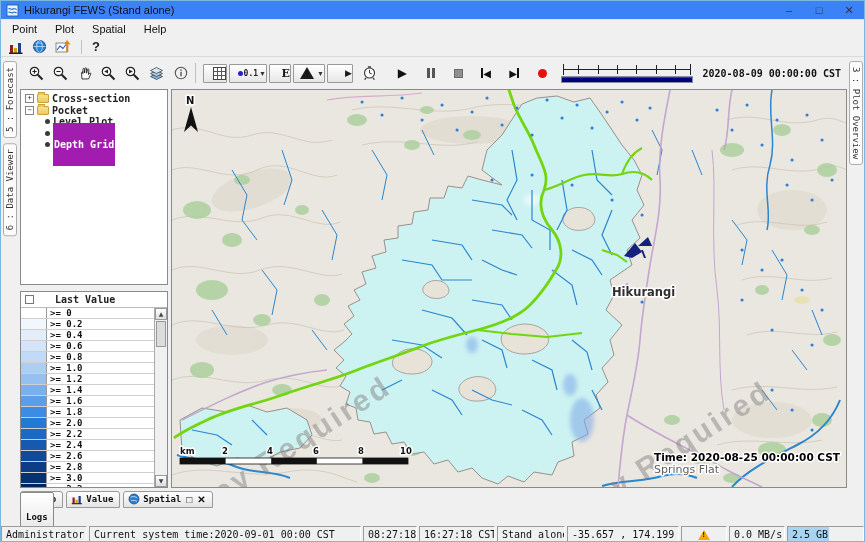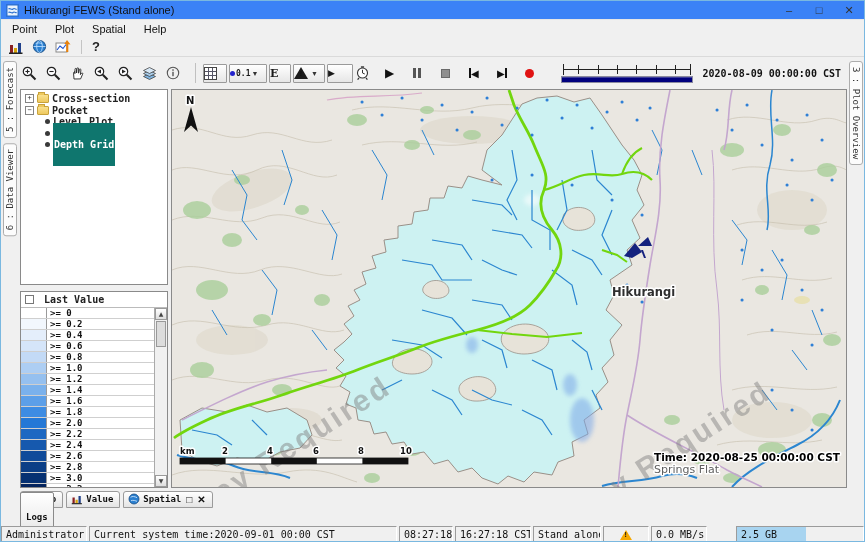--- a/index.html
+++ b/index.html
@@ -26,21 +26,21 @@
   .mainrow{display:flex;height:468px}
   .strip{width:18px;background:#f0f0f0;display:flex;flex-direction:column;align-items:center;padding-top:4px;gap:5px}
   .vtab{background:#fcfcfc;border:1px solid #adadad;border-radius:3px;font:9px "DejaVu Sans Mono",monospace;
         color:#333;padding:5px 1px;letter-spacing:0}
   .vtab.up{writing-mode:vertical-rl;transform:rotate(180deg)}
   .vtab.down{writing-mode:vertical-rl}
   .center{width:829px;display:flex;flex-direction:column}
 
   
   .toolbar2{height:32px;display:flex;align-items:center;gap:2px;padding:0 4px}
-  .tbtn{height:19px;min-width:22px;display:flex;align-items:center;justify-content:flex-start;color:#1a1a1a}
+  .tbtn{height:19px;min-width:22px;display:flex;align-items:center;justify-content:flex-end;color:#1a1a1a}
   .tbox{border:1px solid #9a9a9a;background:linear-gradient(#ffffff,#e6e6e6);border-radius:1px}
   .sep2{width:1px;height:20px;background:#c0c0c0;margin:0 5px}
   .dd-caret{font-size:7px;color:#333;margin-left:1px}
   .dd-dot{width:5px;height:5px;border-radius:50%;background:#2222cc;margin-right:1px}
   .dd-val{font:bold 8px "DejaVu Sans Mono",monospace}
   .e-btn{font:bold 11px "DejaVu Serif",serif}
   .warn-tri{position:relative;width:0;height:0;border-left:7px solid transparent;border-right:7px solid transparent;border-bottom:12px solid #1a1a1a}
   .warn-tri::before{content:"";position:absolute;left:-5.5px;top:1.5px;border-left:5.5px solid transparent;border-right:5.5px solid transparent;border-bottom:9.5px solid #ffd built}
   .warn-tri::before{border-bottom-color:#ffcf00}
   .warn-tri::after{content:"!";position:absolute;left:-1.5px;top:2px;font:bold 8px "Liberation Sans",sans-serif;color:#111}
@@ -69,24 +69,24 @@
   .treebox{height:196px;border:1px solid #8a8a8a;background:#fff;overflow:hidden;
            font:bold 10px "DejaVu Sans Mono",monospace;padding-top:3px}
   .trow{display:flex;align-items:center;height:11.5px;gap:3px;padding-left:4px;white-space:nowrap}
   .trow.leaf{padding-left:24px}
   .expander{width:9px;height:9px;border:1px solid #848484;background:#fff;font:7px/7px "DejaVu Sans Mono",monospace;
             text-align:center;color:#333;flex:none}
   .folder{width:12px;height:9px;background:linear-gradient(#f9e08e,#eec95e);border:1px solid #c8a23c;border-radius:1px;flex:none;position:relative}
   .folder::before{content:"";position:absolute;top:-3px;left:0;width:5px;height:2px;background:#eec95e;border:1px solid #c8a23c;border-bottom:none}
   .bullet{width:5px;height:5px;border-radius:50%;background:#3a3a3a;flex:none}
   .tlabel{line-height:11px}
-  .tlabel.sel{background:#0f766e;color:#fff;padding:16px 1px}
+  .tlabel.sel{background:#a21caf;color:#fff;padding:16px 1px}
   .panelgap{height:6px}
   .legendbox{flex:1;border:1px solid #8a8a8a;background:#fff;display:flex;flex-direction:column;overflow:hidden}
-  .lg-head{height:15px;display:flex;align-items:center;gap:10px;padding-left:4px;flex:none}
+  .lg-head{height:15px;display:flex;align-items:center;gap:21px;padding-left:4px;flex:none}
   .chk{width:9px;height:9px;border:1px solid #777;background:#fff;flex:none}
   .lg-title{font:bold 10px "DejaVu Sans Mono",monospace}
   .lg-body{flex:1;display:flex;border-top:1px solid #bbb;overflow:hidden}
   .lg-list{flex:1}
   .lg-row{height:11px;display:flex;border-bottom:1px solid #cfcfcf}
   .lg-sw{width:26px;border-right:1px solid #9a9a9a;flex:none}
   .lg-lb{flex:1;font:bold 9px/10px "DejaVu Sans Mono",monospace;padding-left:3px;color:#111}
   .lg-scroll{width:13px;border-left:1px solid #aaa;background:#f0f0f0;display:flex;flex-direction:column;flex:none}
   .sc-btn{height:12px;border:1px solid #9a9a9a;background:linear-gradient(#fff,#ddd);font:6px/10px "DejaVu Sans",sans-serif;text-align:center;color:#444;flex:none}
   .sc-thumb{height:26px;margin:1px;background:#dcdcdc;border:1px solid #999}
@@ -100,21 +100,21 @@
         font:bold 9px "DejaVu Sans Mono",monospace;color:#111}
   .btab .wc{font:bold 10px "Liberation Sans",sans-serif;margin-left:2px}
   .logsrow{height:17px;display:flex;align-items:center;padding-left:2px}
   .logs-btn{border:1px solid #8a8a8a;background:linear-gradient(#fff,#e2e2e2);border-radius:2px;
             font:bold 9px "DejaVu Sans Mono",monospace;padding:19px 5px;color:#111}
 
   
   .statusbar{height:18px;display:flex;gap:2px;padding-top:1px}
   .sb{border:1px solid;border-color:#9b9b9b #fff #fff #9b9b9b;background:#f0f0f0;
       font:10px "DejaVu Sans Mono",monospace;padding:2px 4px;white-space:nowrap;overflow:hidden;color:#111}
-  .sb.w1{width:86px}.sb.w2{width:308px}.sb.w3{width:54px}.sb.w4{width:76px}.sb.w5{width:68px}
+  .sb.w1{width:86px}.sb.w2{width:272px}.sb.w3{width:54px}.sb.w4{width:76px}.sb.w5{width:68px}
   .sb.w6{width:112px}.sb.w7{width:46px;display:flex;justify-content:center;align-items:center}
   .sb.w8{width:56px}.sb.w9{flex:1}
   .sb-warn{position:relative;width:0;height:0;border-left:6px solid transparent;border-right:6px solid transparent;border-bottom:10px solid #f5a800}
   .sb-warn::after{content:"!";position:absolute;left:-1.5px;top:1px;font:bold 7px "Liberation Sans",sans-serif;color:#111}
 
   svg text{font-family:"DejaVu Sans",sans-serif}
   .halo{paint-order:stroke;stroke:#ffffff;stroke-width:3px;stroke-linejoin:round}
   .wm{font:bold 30px "Liberation Sans",sans-serif;fill:#7d7d7d;opacity:.45;letter-spacing:3px}
 </style>
 </head>
@@ -629,18 +629,19 @@
     <span class="vtab down">3 : Plot Overview</span>
   </div>
 </div>
 
 <div class="statusbar">
   <span class="sb w1">Administrator</span>
   <span class="sb w2">Current system time:2020-09-01 00:00 CST</span>
   <span class="sb w3">08:27:18 GMT</span>
   <span class="sb w4">16:27:18 CST</span>
   <span class="sb w5">Stand alone</span>
+  <span class="sb w6">-35.657 , 174.199</span>
   <span class="sb w7">
       <span class="sb-warn"></span>
     </span>
   <span class="sb w8">0.0 MB/s</span>
-  <span class="sb w9" style="background: linear-gradient(to right, rgb(168, 212, 240) 55%, rgb(240, 240, 240) 55%); margin-left: 27px;">2.5 GB</span>
+  <span class="sb w9" style="background: linear-gradient(to right, rgb(168, 212, 240) 55%, rgb(240, 240, 240) 55%);">2.5 GB</span>
 </div>
 
 </body></html>

